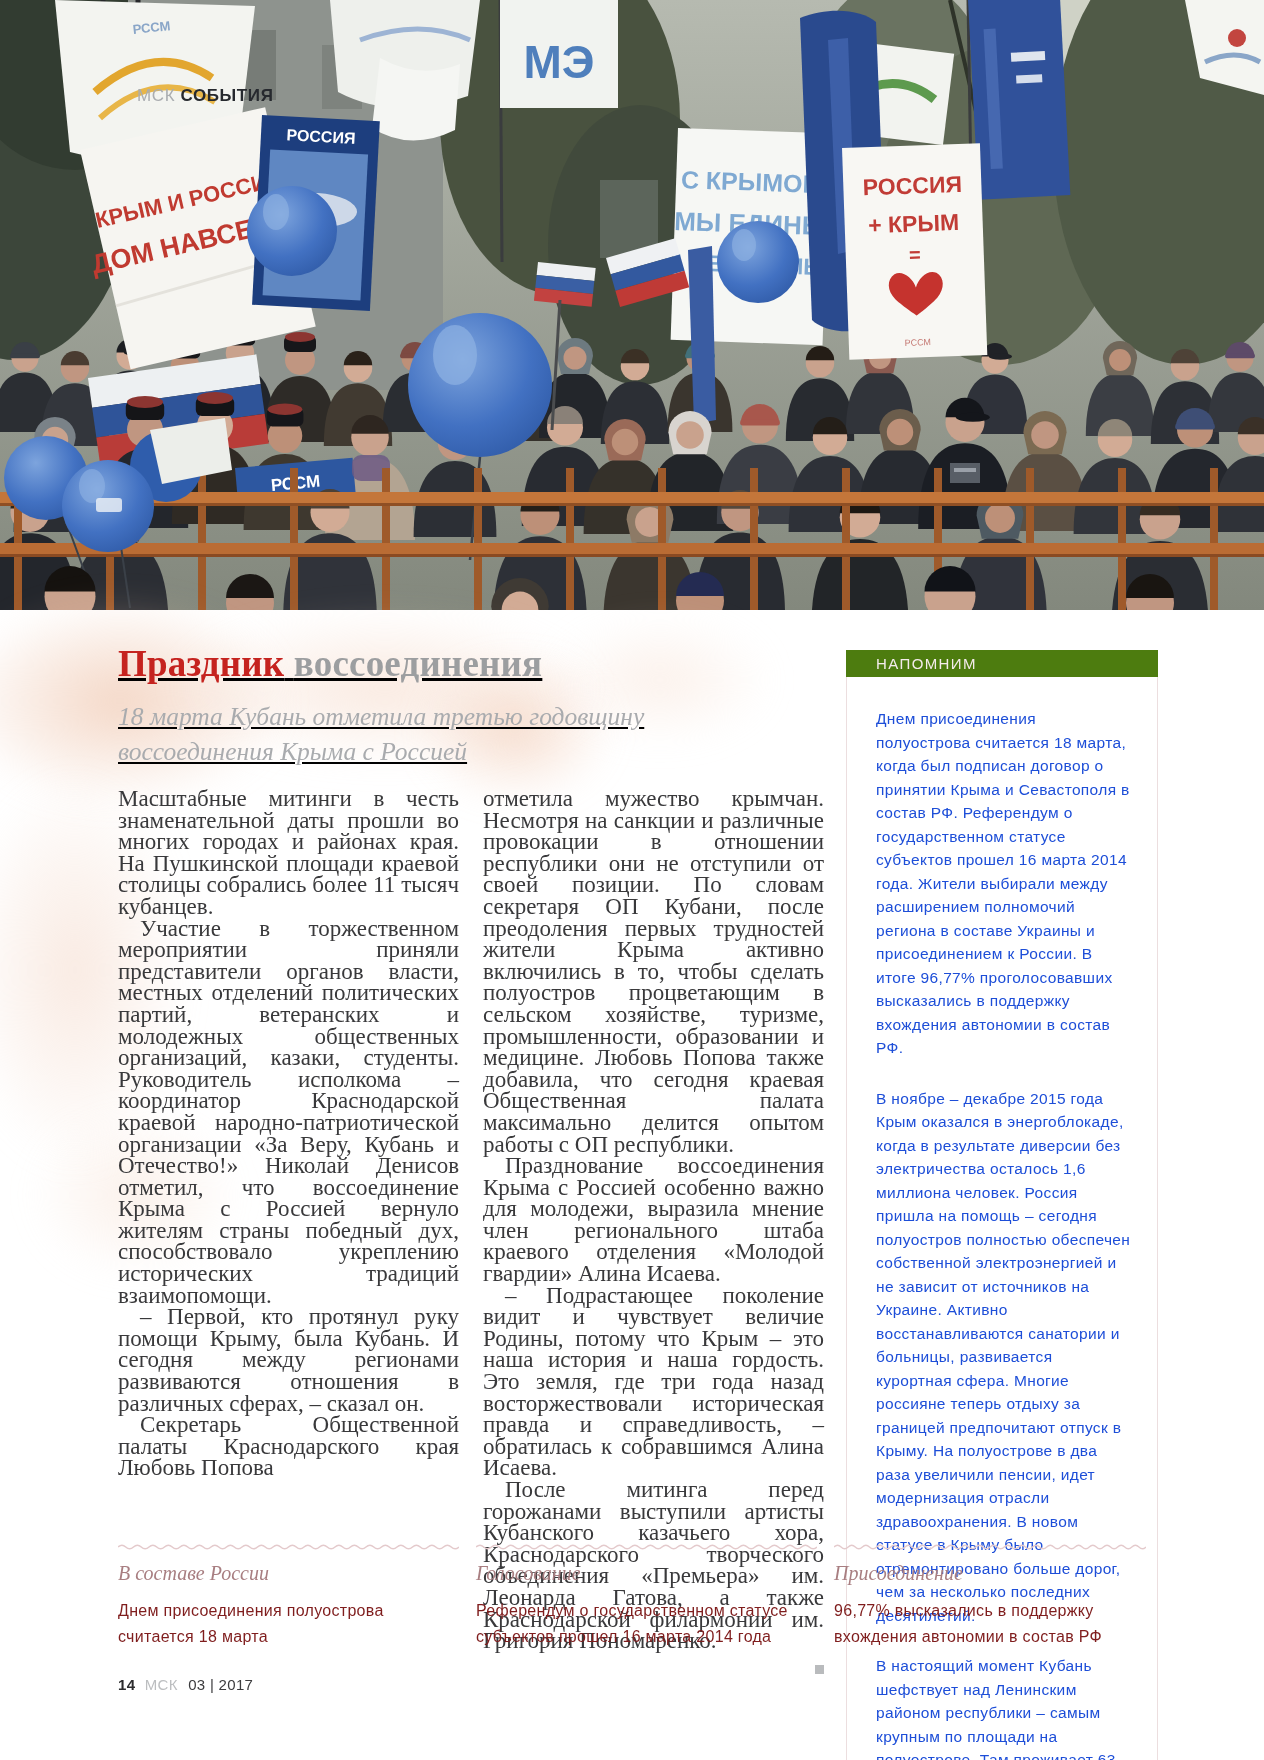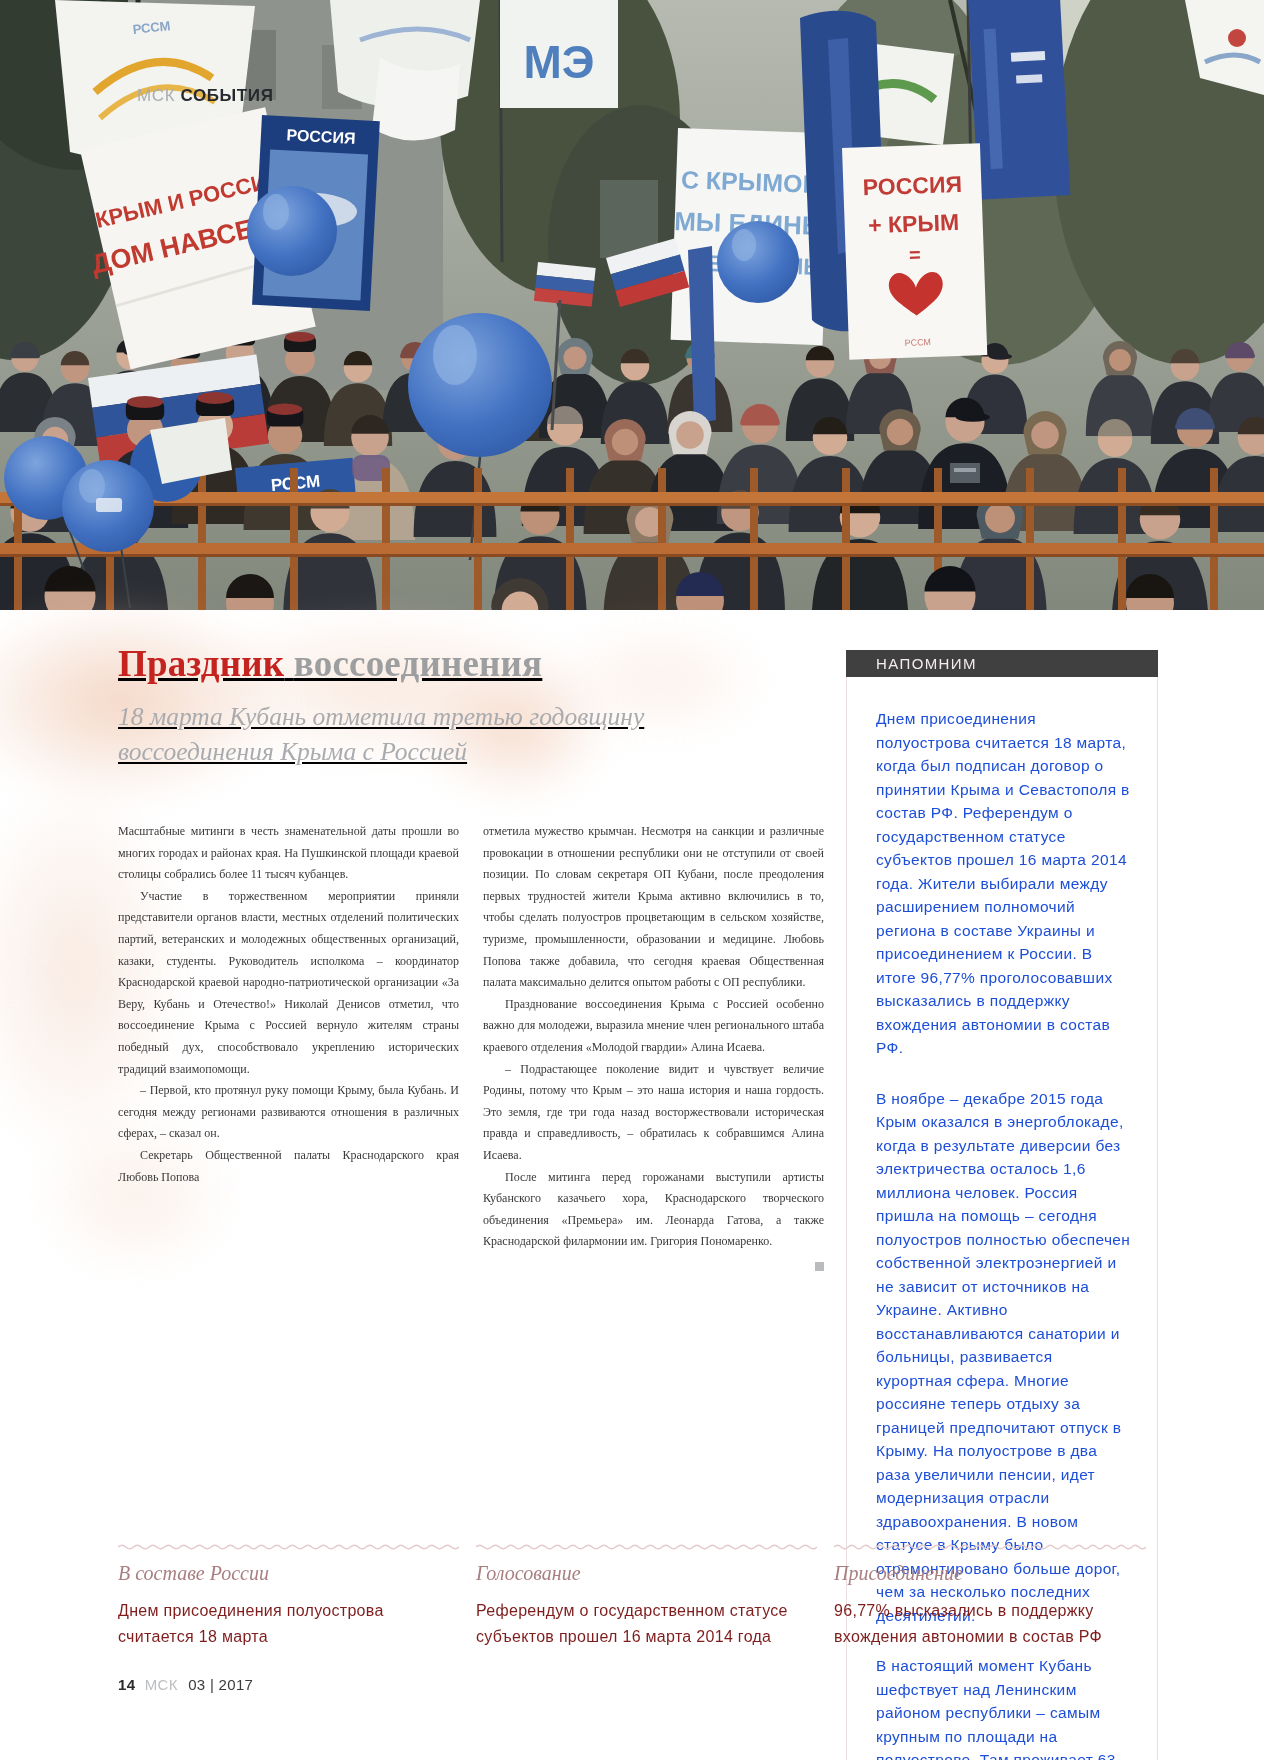--- a/index.html
+++ b/index.html
@@ -25,32 +25,32 @@
   .wc6{left:545px;top:615px;width:230px;height:130px;background:radial-gradient(ellipse at center,rgba(248,227,214,.5),rgba(248,227,214,0) 70%);}
 
   
   .article-header{position:absolute;left:118px;top:644px;width:680px;text-decoration:underline;}
   .title{font-size:37px;font-weight:bold;letter-spacing:.2px;line-height:40px;}
   .title .accent{color:#c5231f;}
   .title .rest{color:#9c9ea0;}
   .subtitle{margin-top:15px;width:590px;font-style:italic;font-size:25.5px;line-height:35px;color:#a9abae;}
 
   
-  .col{position:absolute;top:821px;width:341px;font-size:12px;line-height:21.6px;
+  .col{position:absolute;top:788px;width:341px;font-size:23px;line-height:21.6px;
        color:#39393b;text-align:justify;}
   #col1{left:118px;}
   #col2{left:483px;}
   .col p{margin:0;text-indent:22px;}
   .col p.noindent{text-indent:0;}
   .endmark-row{text-align:right;margin-top:4px;}
   .endmark{display:inline-block;width:9px;height:9px;background:#b9bbbd;}
 
   
   .sidebar{position:absolute;left:846px;top:650px;width:312px;font-family:"Liberation Sans",sans-serif;}
-  .sidebar-bar{background:#404040;color:#f4ecec;font-size:15px;letter-spacing:1.4px;
+  .sidebar-bar{background:#4d7c0f;color:#f4ecec;font-size:15px;letter-spacing:1.4px;
                padding:5px 0 5px 30px;box-sizing:border-box;}
   .sidebar-box{border-left:1px solid #ecdedf;border-right:1px solid #ecdedf;border-bottom:1px solid #f2e8e8;
                padding:30px 25px 34px 29px;}
   .sidebar-box p{margin:0 0 27px 0;color:#1d4ed8;font-size:15.5px;line-height:23.5px;letter-spacing:.35px;}
   .sidebar-box p:last-child{margin-bottom:0;}
 
   
   .bottom{position:absolute;left:118px;top:1543px;width:1040px;display:grid;
           grid-template-columns:341px 341px 312px;column-gap:17px;
           font-family:"Liberation Sans",sans-serif;}

